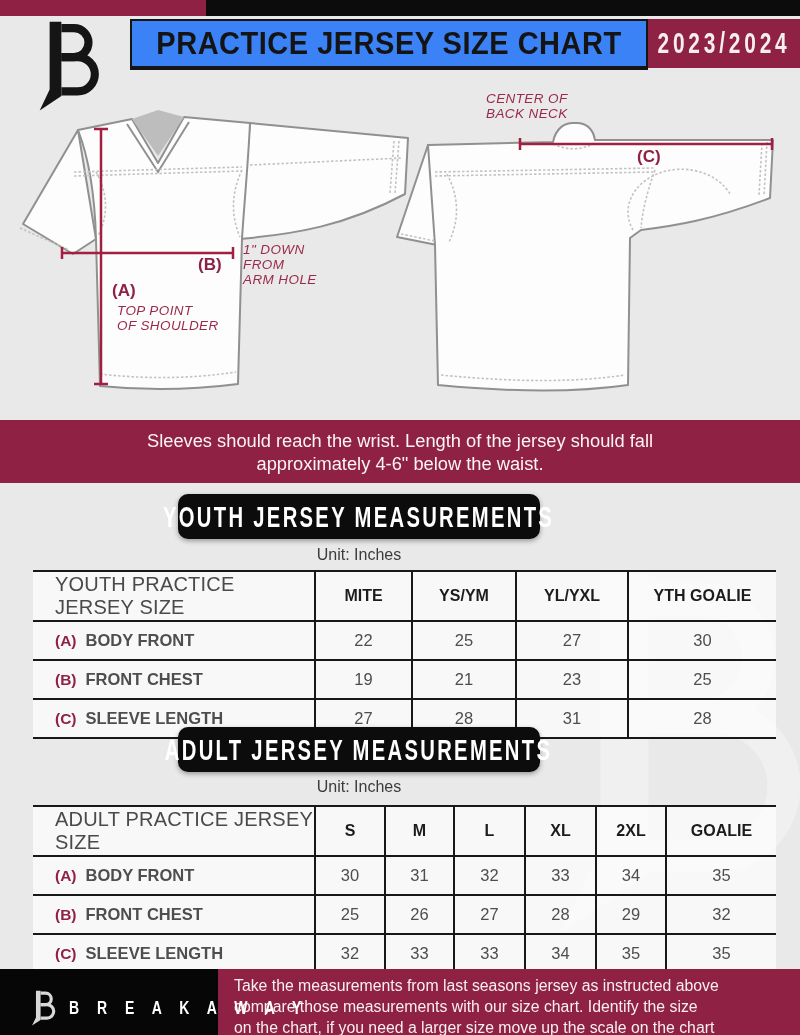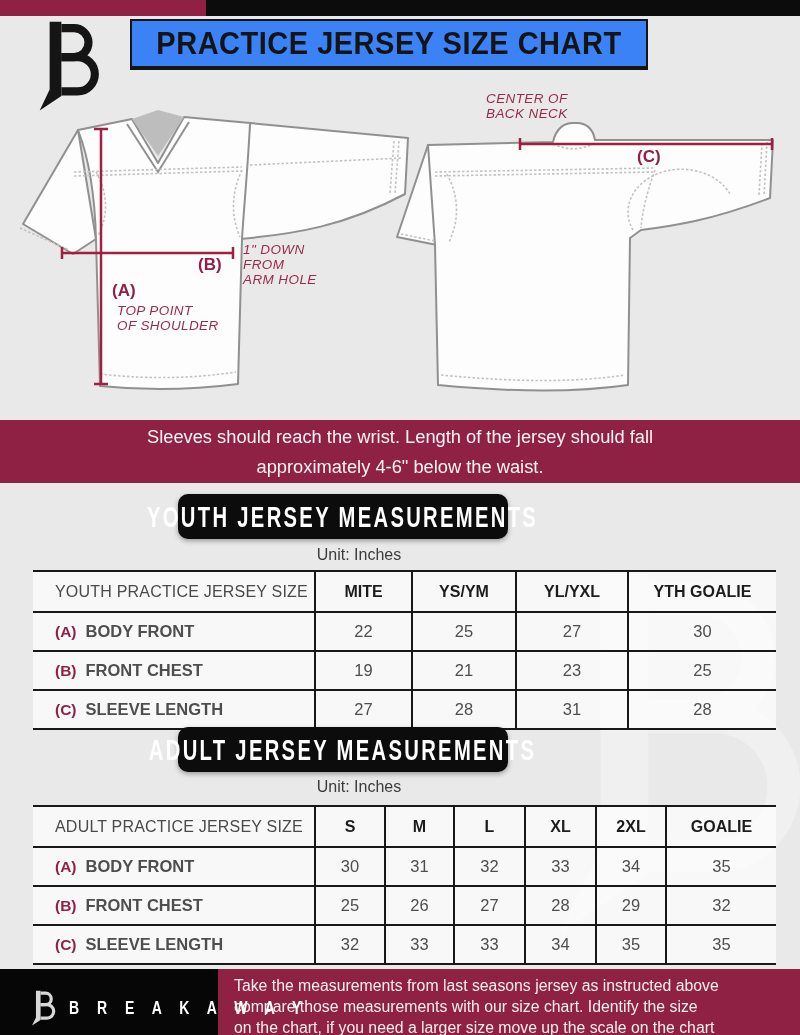--- a/index.html
+++ b/index.html
@@ -22,40 +22,40 @@
                    transform:scale(0.95,1.3);white-space:nowrap;}
 
   
   .anno-key{position:absolute;color:#8E2144;font-weight:700;font-size:17px;z-index:3;}
   .anno-desc{position:absolute;font-style:italic;color:#9B2A4A;font-size:13.5px;
              line-height:15px;white-space:pre-line;letter-spacing:0.4px;z-index:3;}
 
   
   .notice{left:0;top:420px;width:800px;height:63px;background:#8E2144;
           display:flex;align-items:center;justify-content:center;z-index:2;}
-  .notice div{color:#FBF4F6;font-size:18.3px;line-height:30px;text-align:center;white-space:pre-line;}
-
-  
-  .pill{position:absolute;left:178px;width:330px;height:45px;background:#0C0C0C;border-radius:10px;
+  .notice div{color:#FBF4F6;font-size:18.3px;line-height:23px;text-align:center;white-space:pre-line;}
+
+  
+  .pill{position:absolute;left:178px;width:362px;height:45px;background:#0C0C0C;border-radius:10px;
         display:flex;align-items:center;justify-content:center;box-shadow:0 2px 5px rgba(0,0,0,.35);z-index:2;}
   .pill span{color:#FFFFFF;font-weight:700;font-size:22px;letter-spacing:2.5px;
              transform:scale(0.92,1.38);white-space:nowrap;}
   .unit{position:absolute;left:178px;width:362px;text-align:center;
         font-size:16px;color:#3B3B3B;z-index:2;}
 
   
   .size-table{position:absolute;left:33px;width:743px;border-collapse:collapse;table-layout:fixed;
               border-top:2.5px solid #181818;border-bottom:2.5px solid #181818;
               background:rgba(255,255,255,0.66);z-index:2;}
   .size-table td{border-top:2.5px solid #181818;border-left:2px solid #181818;
                  text-align:center;vertical-align:middle;font-size:16.5px;color:#4E4E4E;height:35px;}
   .size-table tr:first-child td{border-top:none;height:37px;}
   .size-table td:first-child{border-left:none;text-align:left;padding-left:22px;}
   .size-table tr.head td{font-weight:700;color:#1C1C1C;font-size:16px;}
-  .size-table tr.head td:first-child{font-weight:400;color:#4A4A4A;font-size:16px;letter-spacing:0.2px;}
+  .size-table tr.head td:first-child{font-weight:400;color:#4A4A4A;font-size:20px;letter-spacing:0.2px;}
   .rowlabel{font-size:15px;font-weight:700;color:#262626;}
   .rowlabel .key{color:#8E2144;font-weight:700;margin-right:9px;font-size:15.5px;}
 
   
   .footer{left:0;top:969px;width:800px;height:66px;background:#8E2144;display:flex;z-index:2;}
   .footer-black{width:218px;height:78px;background:#060606;display:flex;align-items:center;flex:0 0 auto;}
   .logo-foot{width:32px;height:37px;color:#D8D8D8;margin-left:26px;flex:0 0 auto;}
   .brand{color:#FFFFFF;font-weight:700;font-size:14px;letter-spacing:7px;margin-left:11px;
          transform:scaleY(1.25);white-space:nowrap;}
   .footer-note{color:#F8EFF2;font-size:15.8px;line-height:20.8px;padding:7px 0 0 16px;white-space:pre-line;}
@@ -82,20 +82,23 @@
     </svg>
 
   <div class="abs topbar">
     <div class="abs topbar-maroon"></div>
   </div>
   <svg class="abs logo-top" viewBox="0 0 90 104">
       <use href="#bk-logo"></use>
     </svg>
   <div class="abs title-box">
     <span>PRACTICE JERSEY SIZE CHART</span>
+  </div>
+  <div class="abs season-box">
+    <span>2023/2024</span>
   </div>
 
   <svg class="abs jersey" style="left:10px;top:106px" width="412" height="300" viewBox="0 0 412 300">
     <g stroke="#909090" stroke-width="2" fill="#FDFDFD" stroke-linejoin="round">
       <path d="M68,24 L13,118 L63,148 L86,133 Z"></path>
       <path d="M240,17 L398,32 L395,88 C335,120 285,128 230,133 Z"></path>
       <path d="M68,24 L122,13 L148,57 L174,11 L240,17 C238,60 234,100 232,133 L228,278 Q158,287 90,280 L86,133 C85,95 80,55 68,24 Z"></path>
     </g>
     <path d="M122,13 L148,50 L174,11 L148,4 Z" fill="#BDBDBD" stroke="none"></path>
     <path d="M117,18 L148,66 L179,16" fill="none" stroke="#909090" stroke-width="2"></path>

